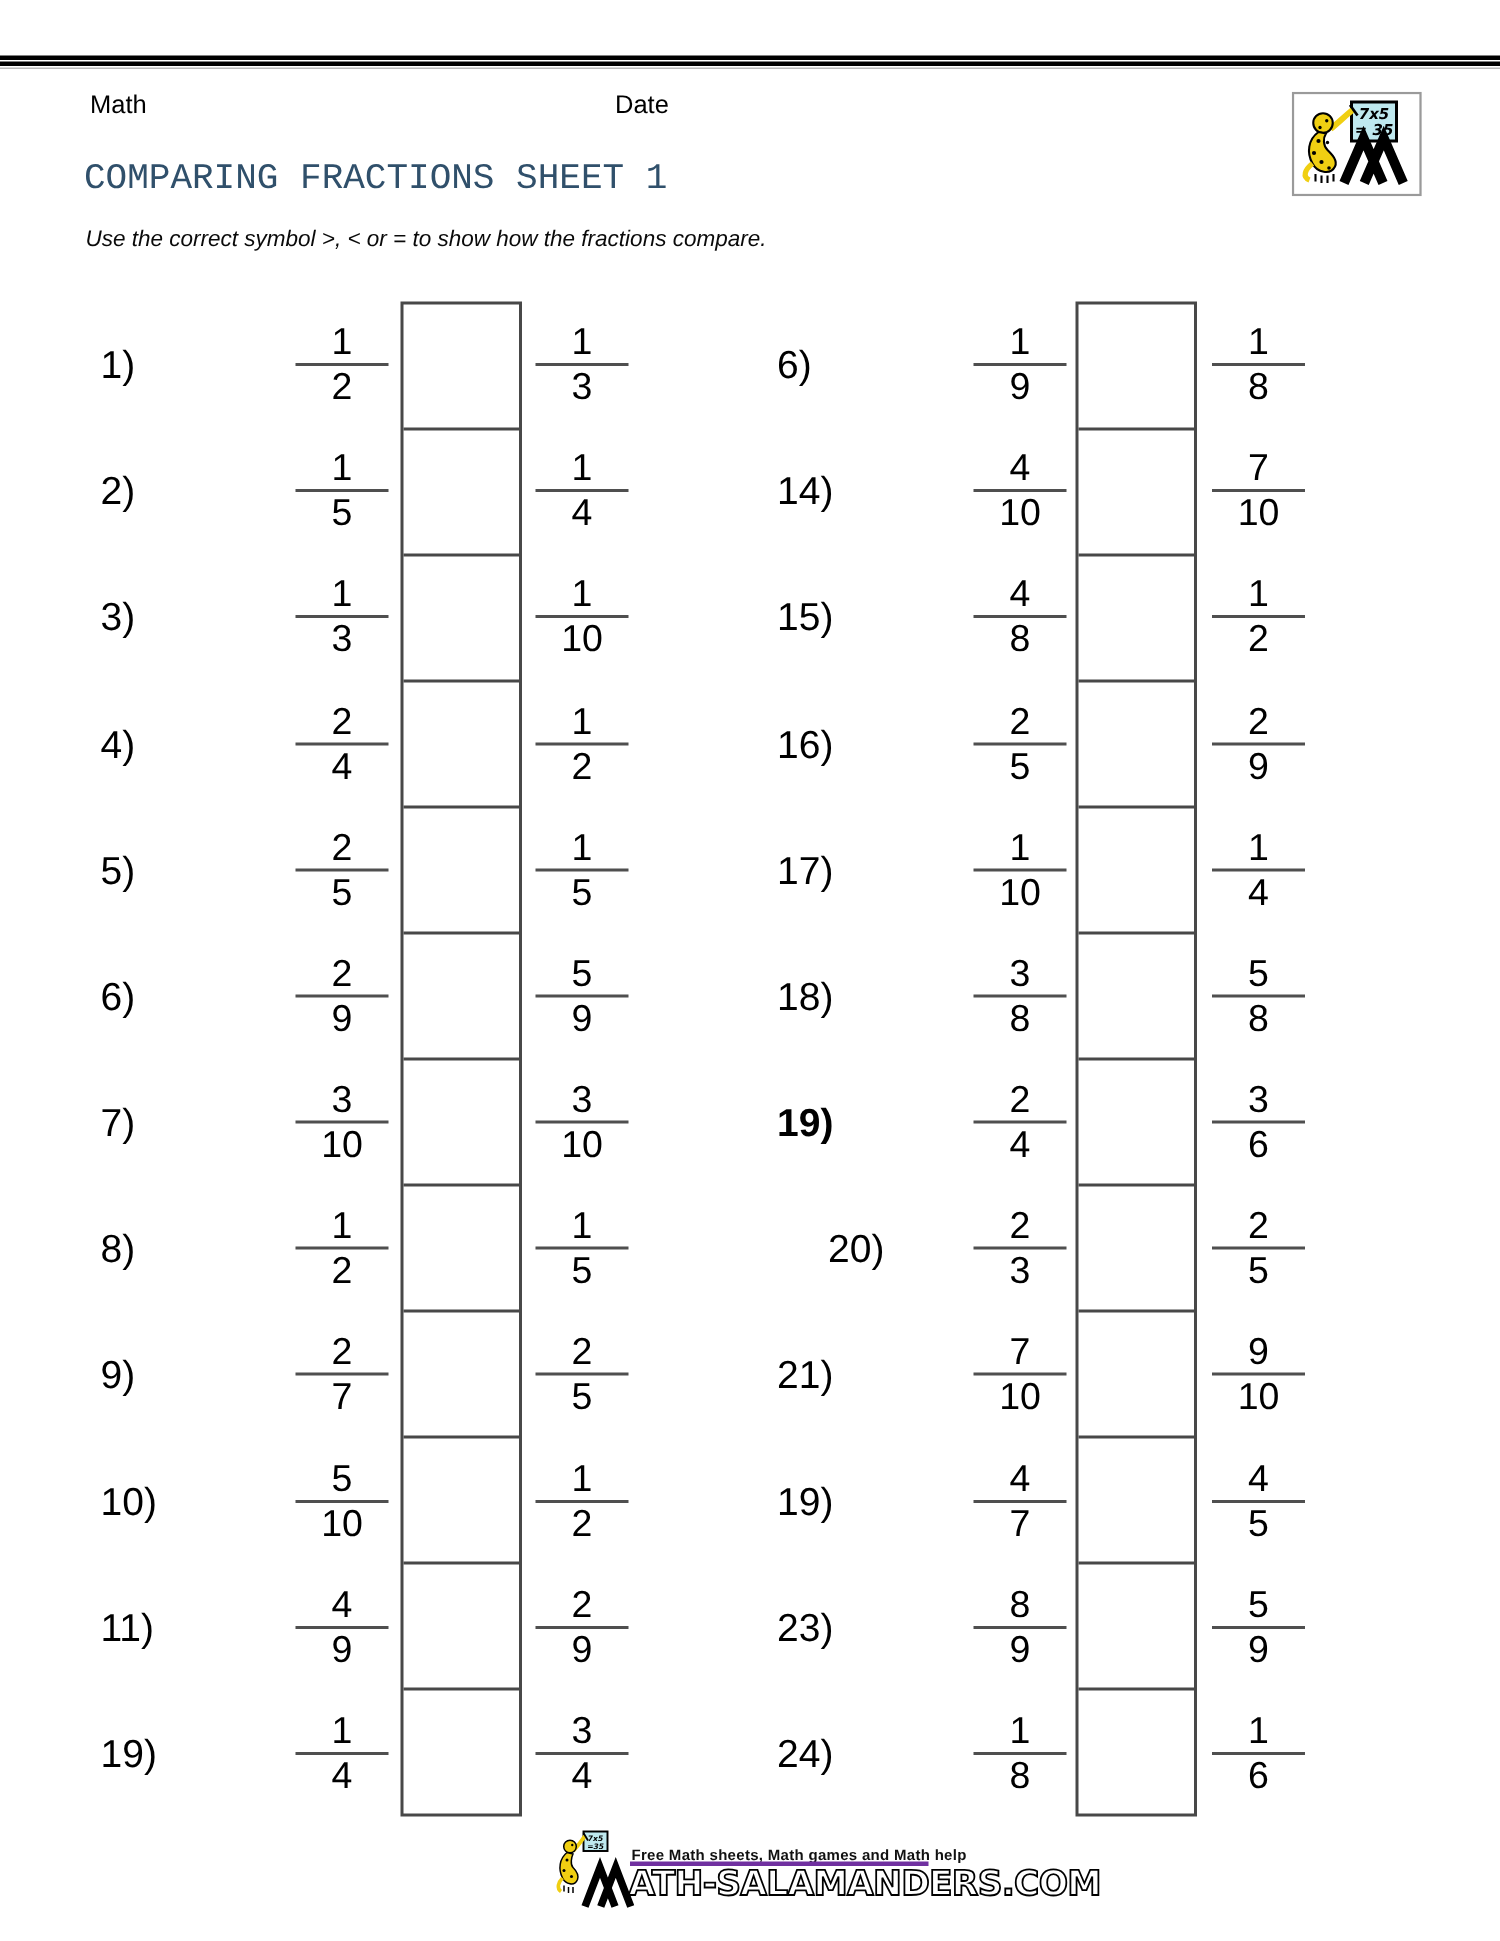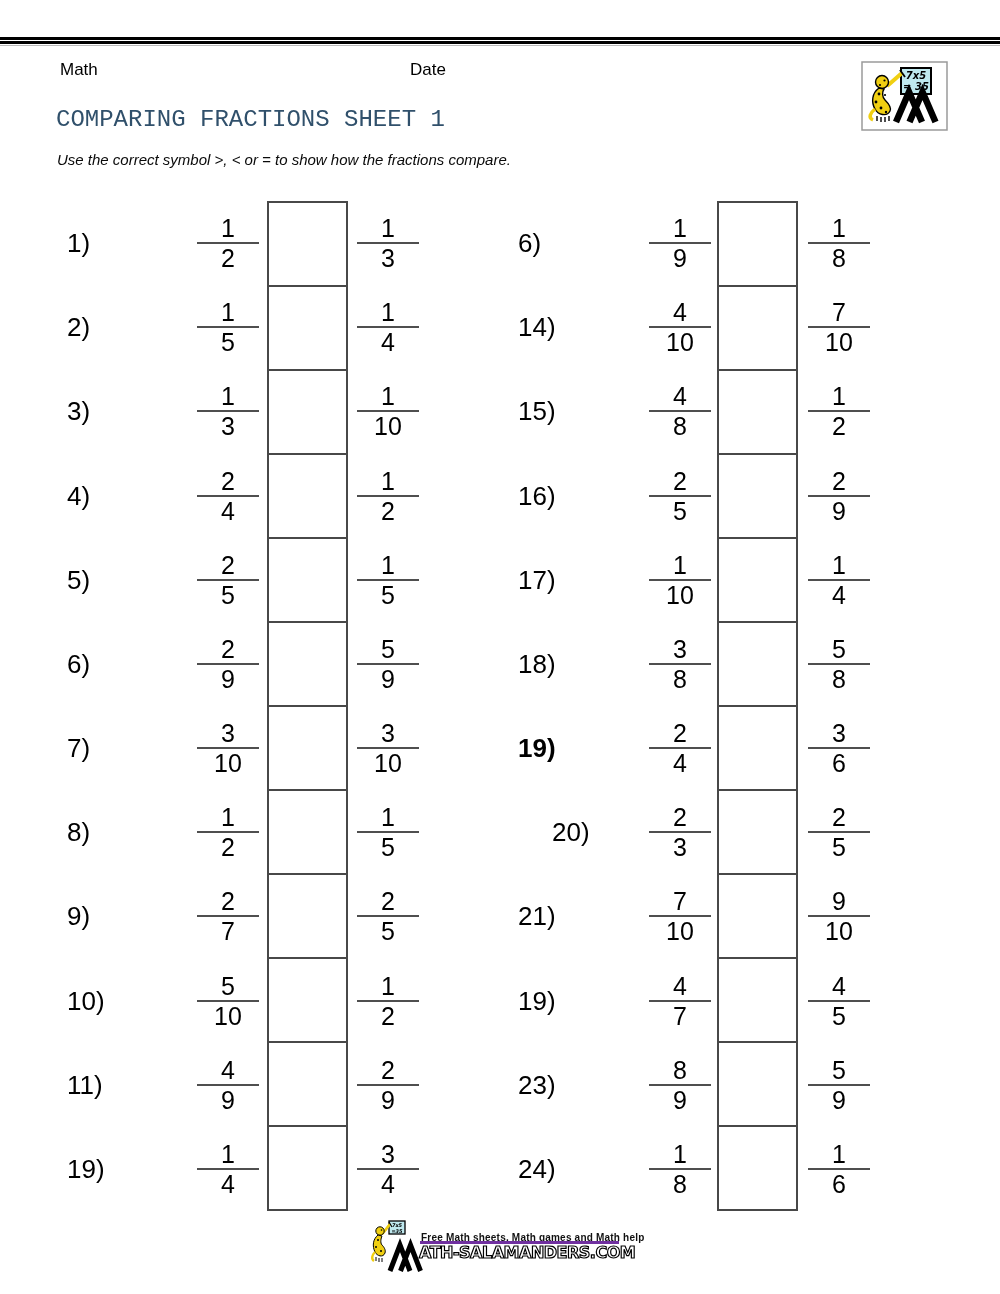--- a/index.html
+++ b/index.html
@@ -37,21 +37,21 @@
   .box-cell{flex:1 1 0;border-bottom:2px solid #484848;}
   .box-cell:last-child{border-bottom:none;}
 
   
   .footer-logo{position:absolute;left:369px;top:1218px;width:54px;height:56px;}
   .footer-tagline{position:absolute;left:421px;top:1232px;font-size:10px;
       font-weight:bold;letter-spacing:0.2px;color:#111;white-space:nowrap;}
   .footer-rule{position:absolute;left:420px;top:1241px;width:199px;height:3px;
       background:#7030a0;}
   .footer-wordmark{position:absolute;left:419px;top:1243px;
-      font-family:"DejaVu Sans",sans-serif;font-weight:bold;font-size:16px;
+      font-family:"DejaVu Sans",sans-serif;font-weight:bold;font-size:23px;
       letter-spacing:-0.5px;color:#fff;-webkit-text-stroke:1.2px #000;
       white-space:nowrap;}
 </style>
 </head>
 <body>
 
 <div class="rule-top">
   <div class="t1"></div>
     <div class="g1"></div>
     <div class="t2"></div>

